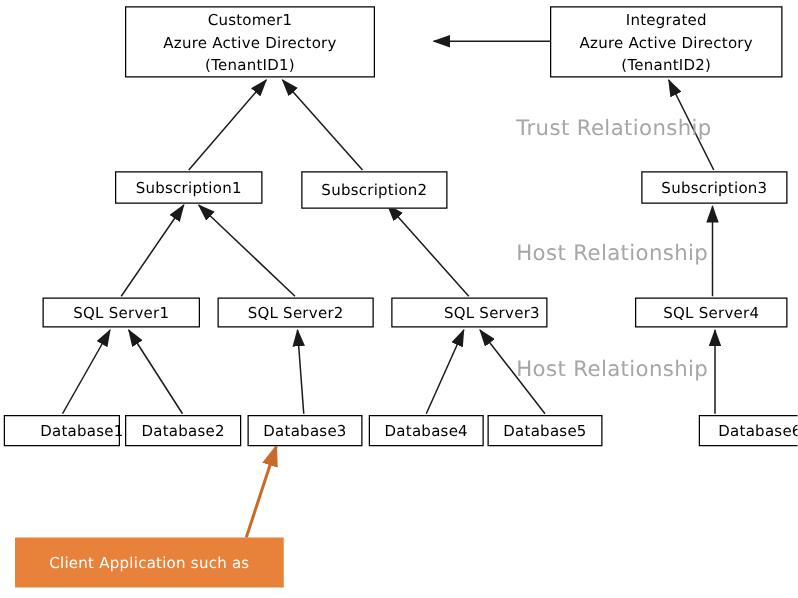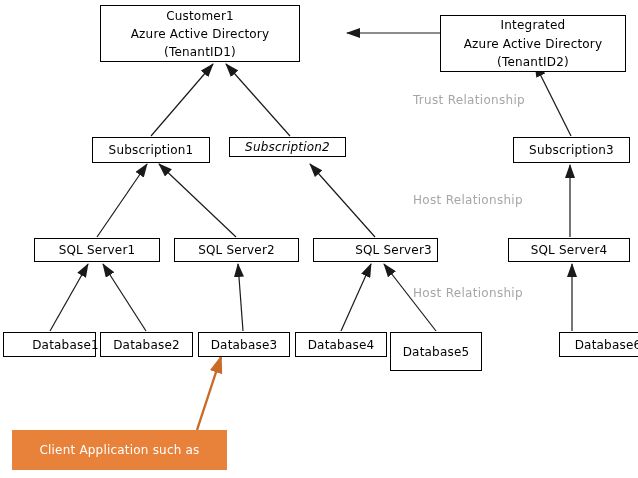--- a/index.html
+++ b/index.html
@@ -21,21 +21,21 @@
   .node {
     position:absolute;
     border:1px solid var(--box-border,#000);
     background:var(--box-bg,#fff);
     display:flex; align-items:center; justify-content:center;
     text-align:center; font-size:12px; letter-spacing:0.2px;
     white-space:nowrap;
   }
   .node.multiline { flex-direction:column; line-height:18px; }
   .rel-label {
-    position:absolute; font-size:12px; letter-spacing:0.3px;
+    position:absolute; font-size:17px; letter-spacing:0.3px;
     color:var(--relationship-label,#A6A6A6); white-space:nowrap;
   }
   .note {
     position:absolute;
     background:var(--note-bg,#E8813A);
     color:#fff; border:none;
     display:flex; flex-direction:column; align-items:center; justify-content:center;
     text-align:center; font-size:12px; line-height:18px; letter-spacing:0.2px;
     white-space:nowrap;
   }
@@ -74,43 +74,43 @@
 
     <line class="edge-orange" x1="197" y1="430" x2="221" y2="357" marker-end="url(#arrow-orange)"></line>
   </svg>
 
   <div class="node multiline" style="left:100px; top:5px; width:200px; height:57px;">
     <span>Customer1</span>
     <span>Azure Active Directory</span>
     <span>(TenantID1)</span>
   </div>
 
-  <div class="node multiline" style="left:440px; top:15px; width:186px; height:57px;justify-content:space-between;">
+  <div class="node multiline" style="left:440px; top:5px; width:186px; height:57px;">
     <span>Integrated</span>
     <span>Azure Active Directory</span>
     <span>(TenantID2)</span>
   </div>
 
   <div class="rel-label" style="left:413px; top:93px;">Trust Relationship</div>
   <div class="rel-label" style="left:413px; top:193px;">Host Relationship</div>
   <div class="rel-label" style="left:413px; top:286px;">Host Relationship</div>
 
   <div class="node" style="left:92px;  top:137px; width:118px; height:26px;">Subscription1</div>
-  <div class="node" style="left:229px; top:137px; width:117px; height:20px;font-style:italic;">Subscription2</div>
+  <div class="node" style="left:241px; top:137px; width:117px; height:30px;">Subscription2</div>
   <div class="node" style="left:513px; top:137px; width:117px; height:26px;">Subscription3</div>
 
   <div class="node" style="left:34px;  top:238px; width:126px; height:24px;">SQL Server1</div>
   <div class="node" style="left:174px; top:238px; width:125px; height:24px;">SQL Server2</div>
   <div class="node" style="left:313px; top:238px; width:125px; height:24px;padding-left:36px;">SQL Server3</div>
   <div class="node" style="left:508px; top:238px; width:122px; height:24px;">SQL Server4</div>
 
   <div class="node" style="left:3px;   top:332px; width:93px; height:25px;padding-left:32px;">Database1</div>
   <div class="node" style="left:100px; top:332px; width:93px; height:25px;">Database2</div>
   <div class="node" style="left:198px; top:332px; width:92px; height:25px;">Database3</div>
   <div class="node" style="left:295px; top:332px; width:92px; height:25px;">Database4</div>
-  <div class="node" style="left:390px; top:332px; width:92px; height:39px;">Database5</div>
+  <div class="node" style="left:390px; top:332px; width:92px; height:25px;">Database5</div>
   <div class="node" style="left:527px; top:332px; width:98px; height:25px;margin-left:32px;">Database6</div>
 
   <div class="note" style="left:12px; top:430px; width:215px; height:40px;">
     <span>Client Application such as</span>
   </div>
 
 </div>
 
 </body></html>

